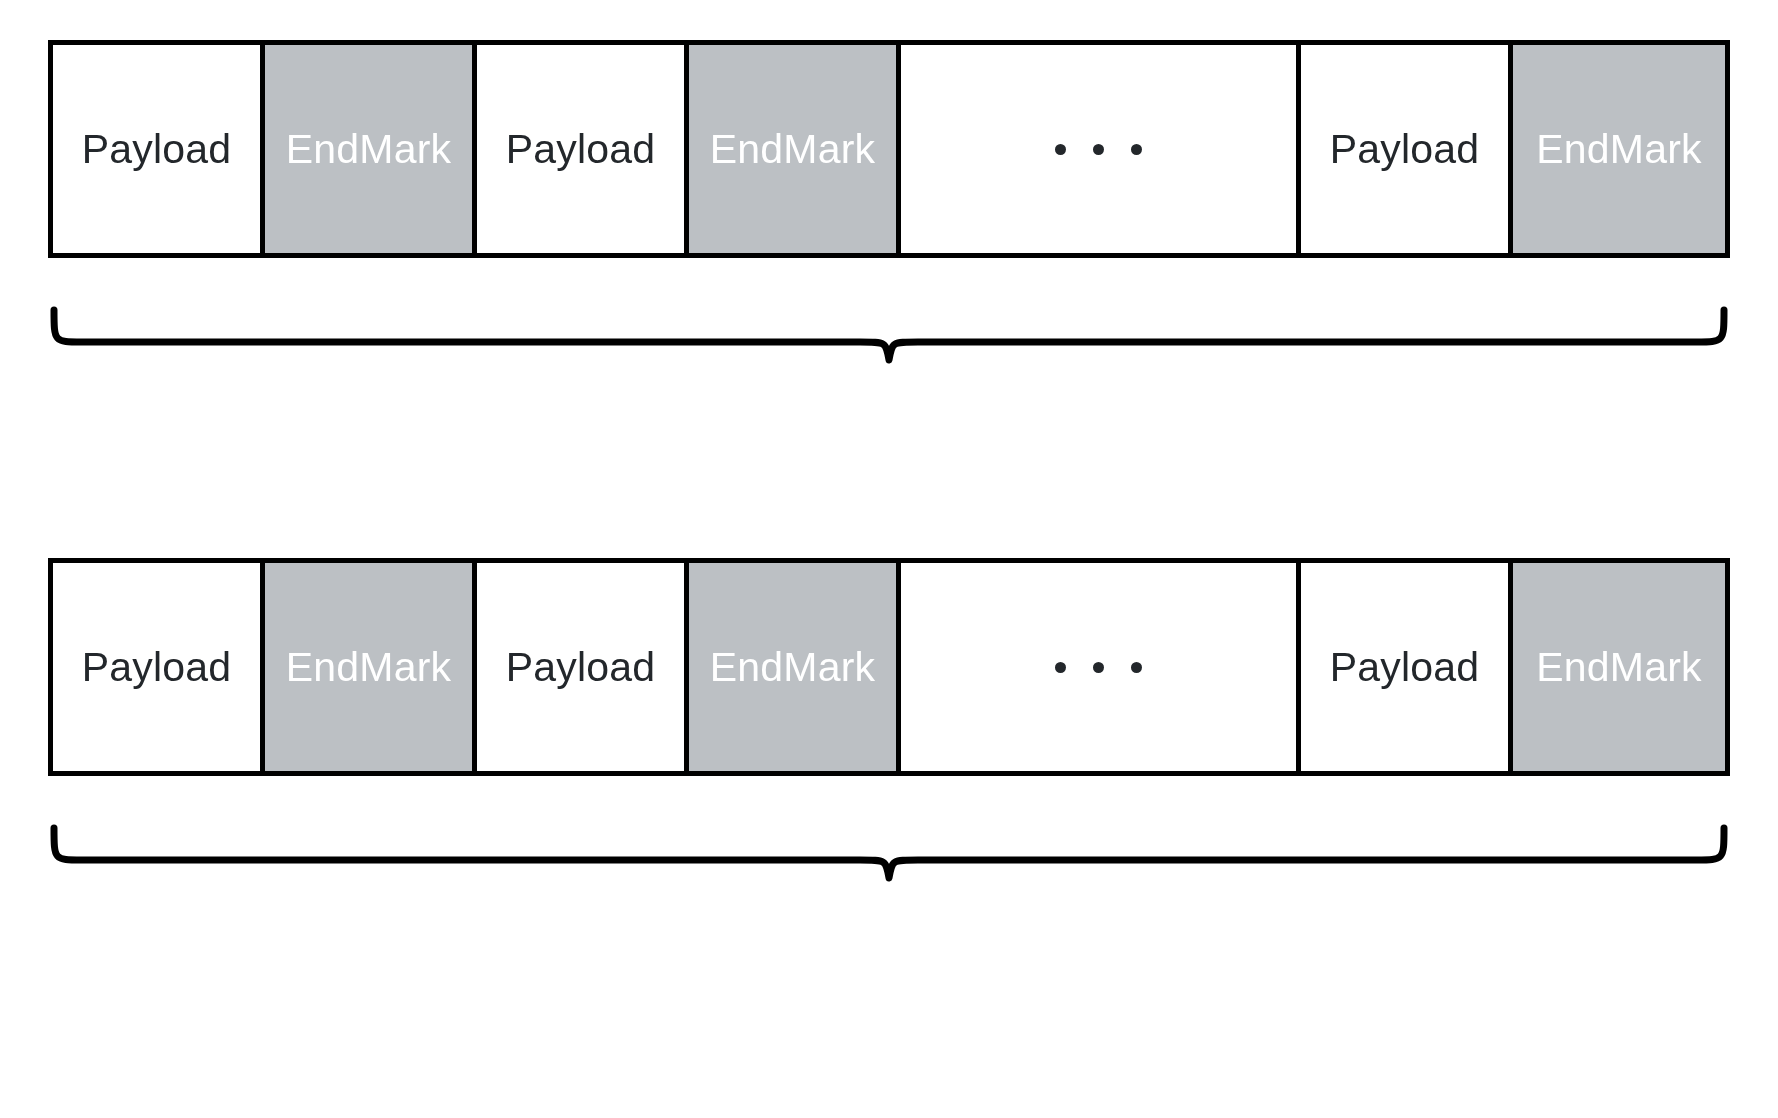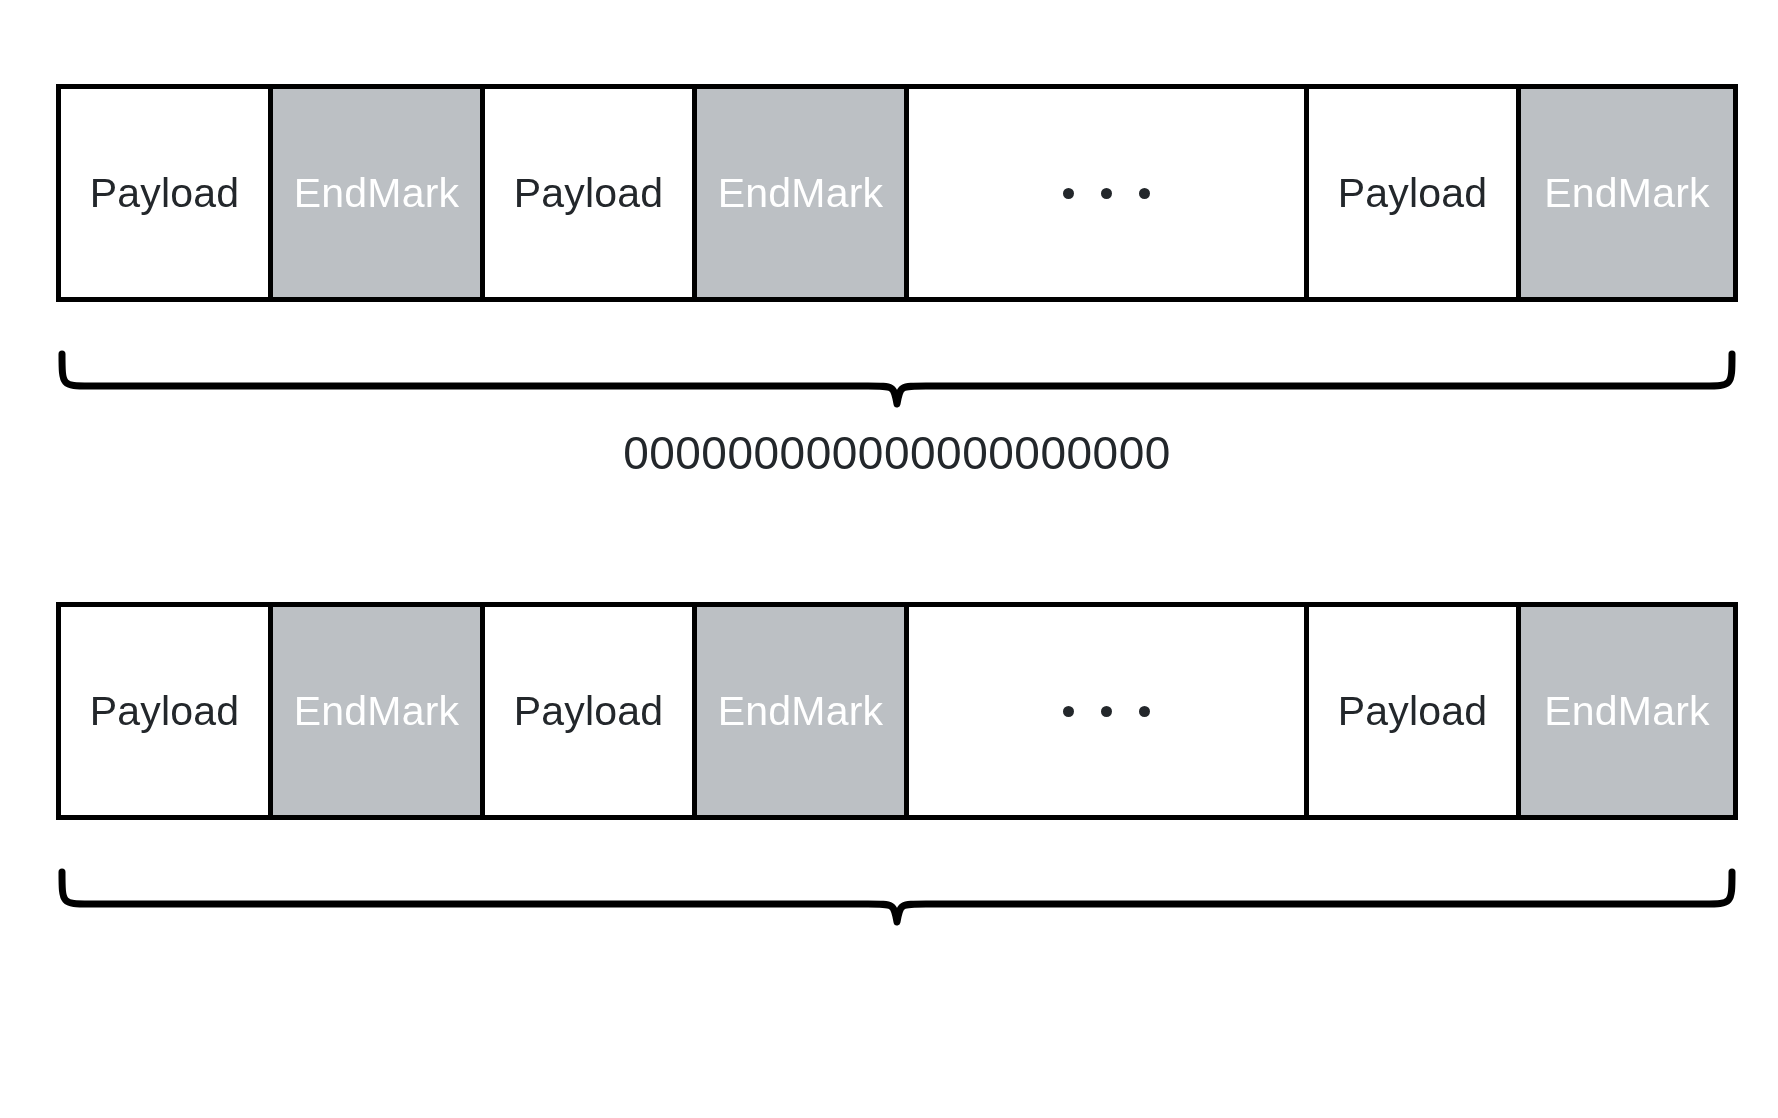--- a/index.html
+++ b/index.html
@@ -20,23 +20,22 @@
   .diagram {
     position: absolute;
     left: 0;
     top: 0;
     width: 1778px;
     height: 1118px;
   }
 
   .row-group {
     position: absolute;
-    left: 56px;
-    width: 1682px;
-    margin-top: 44px;
+    left: 48px;
+    width: 1682px;
   }
 
   .row-group.group-0 { top: 40px; }
   .row-group.group-1 { top: 558px; }
 
   
   .cell-strip {
     display: flex;
     width: 1682px;
     height: 218px;
@@ -154,21 +153,20 @@
         <path d="M 6,8
                  C 6,40 6,40 34,40
                  L 812,40
                  C 838,40 838,40 841,58
                  C 844,40 844,40 870,40
                  L 1648,40
                  C 1676,40 1676,40 1676,8" fill="none" stroke="#000000" stroke-width="7" stroke-linecap="round" stroke-linejoin="round"></path>
       </svg>
     </div>
 
-    <div class="value-label">000000000000000000000</div>
   </div>
 
   <div class="row-group group-1">
 
     <div class="cell-strip">
       <div class="cell payload">
         <span>Payload</span>
       </div>
       <div class="cell endmark">
         <span>EndMark</span>

